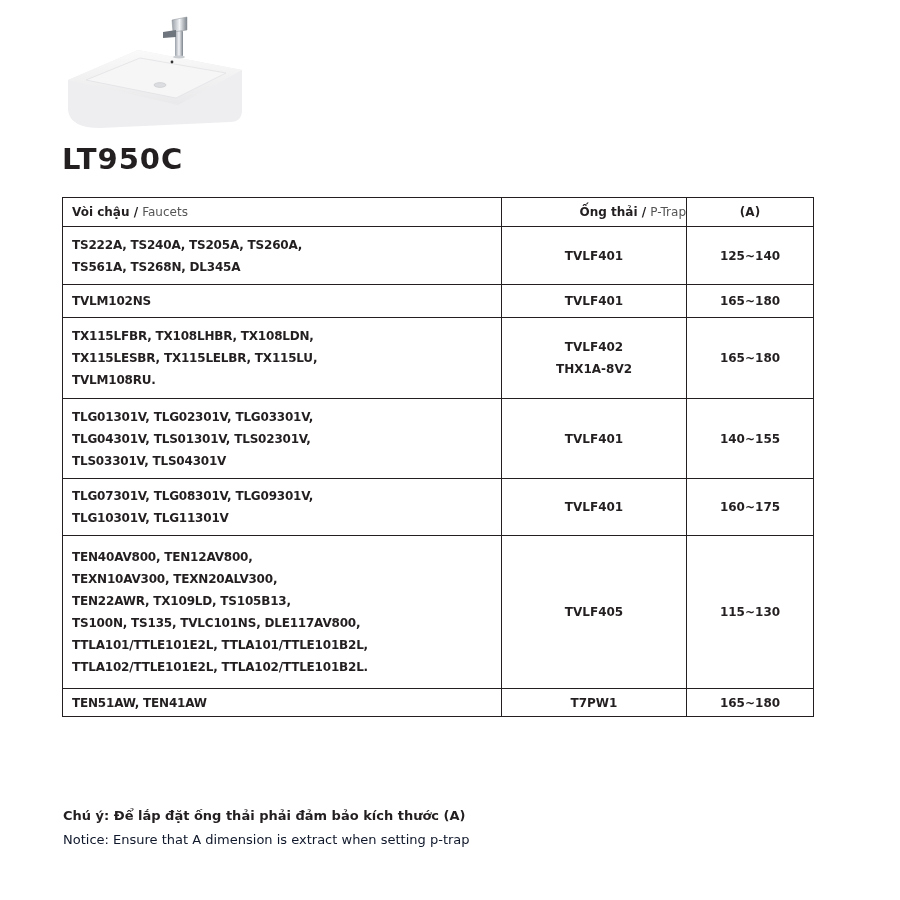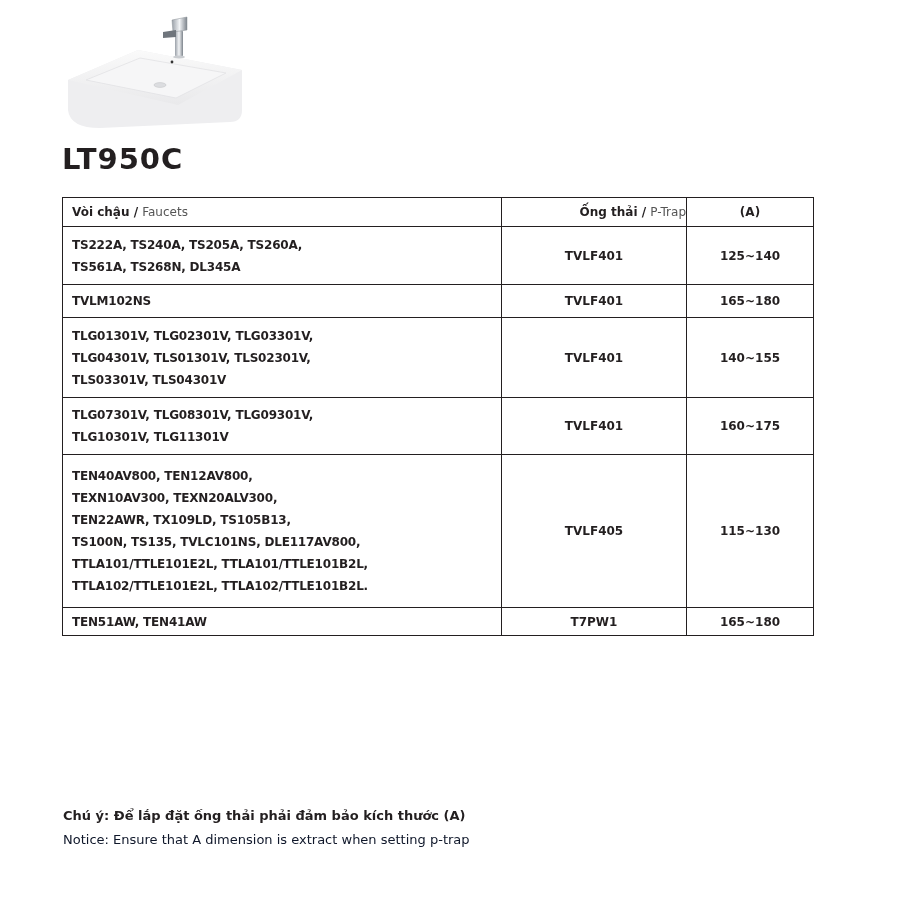--- a/index.html
+++ b/index.html
@@ -92,20 +92,32 @@
       </tr>
       <tr style="height: 33px;">
         <td class="faucets">
           <div>TVLM102NS</div>
         </td>
         <td class="ptrap">
           <span>TVLF401</span>
         </td>
         <td class="dim">165~180</td>
       </tr>
+      <tr style="height: 81px;">
+        <td class="faucets">
+          <div>TX115LFBR, TX108LHBR, TX108LDN,</div>
+          <div>TX115LESBR, TX115LELBR, TX115LU,</div>
+          <div>TVLM108RU.</div>
+        </td>
+        <td class="ptrap">
+          <span>TVLF402</span>
+          <span>THX1A-8V2</span>
+        </td>
+        <td class="dim">165~180</td>
+      </tr>
       <tr style="height: 80px;">
         <td class="faucets">
           <div>TLG01301V, TLG02301V, TLG03301V,</div>
           <div>TLG04301V, TLS01301V, TLS02301V,</div>
           <div>TLS03301V, TLS04301V</div>
         </td>
         <td class="ptrap">
           <span>TVLF401</span>
         </td>
         <td class="dim">140~155</td>

